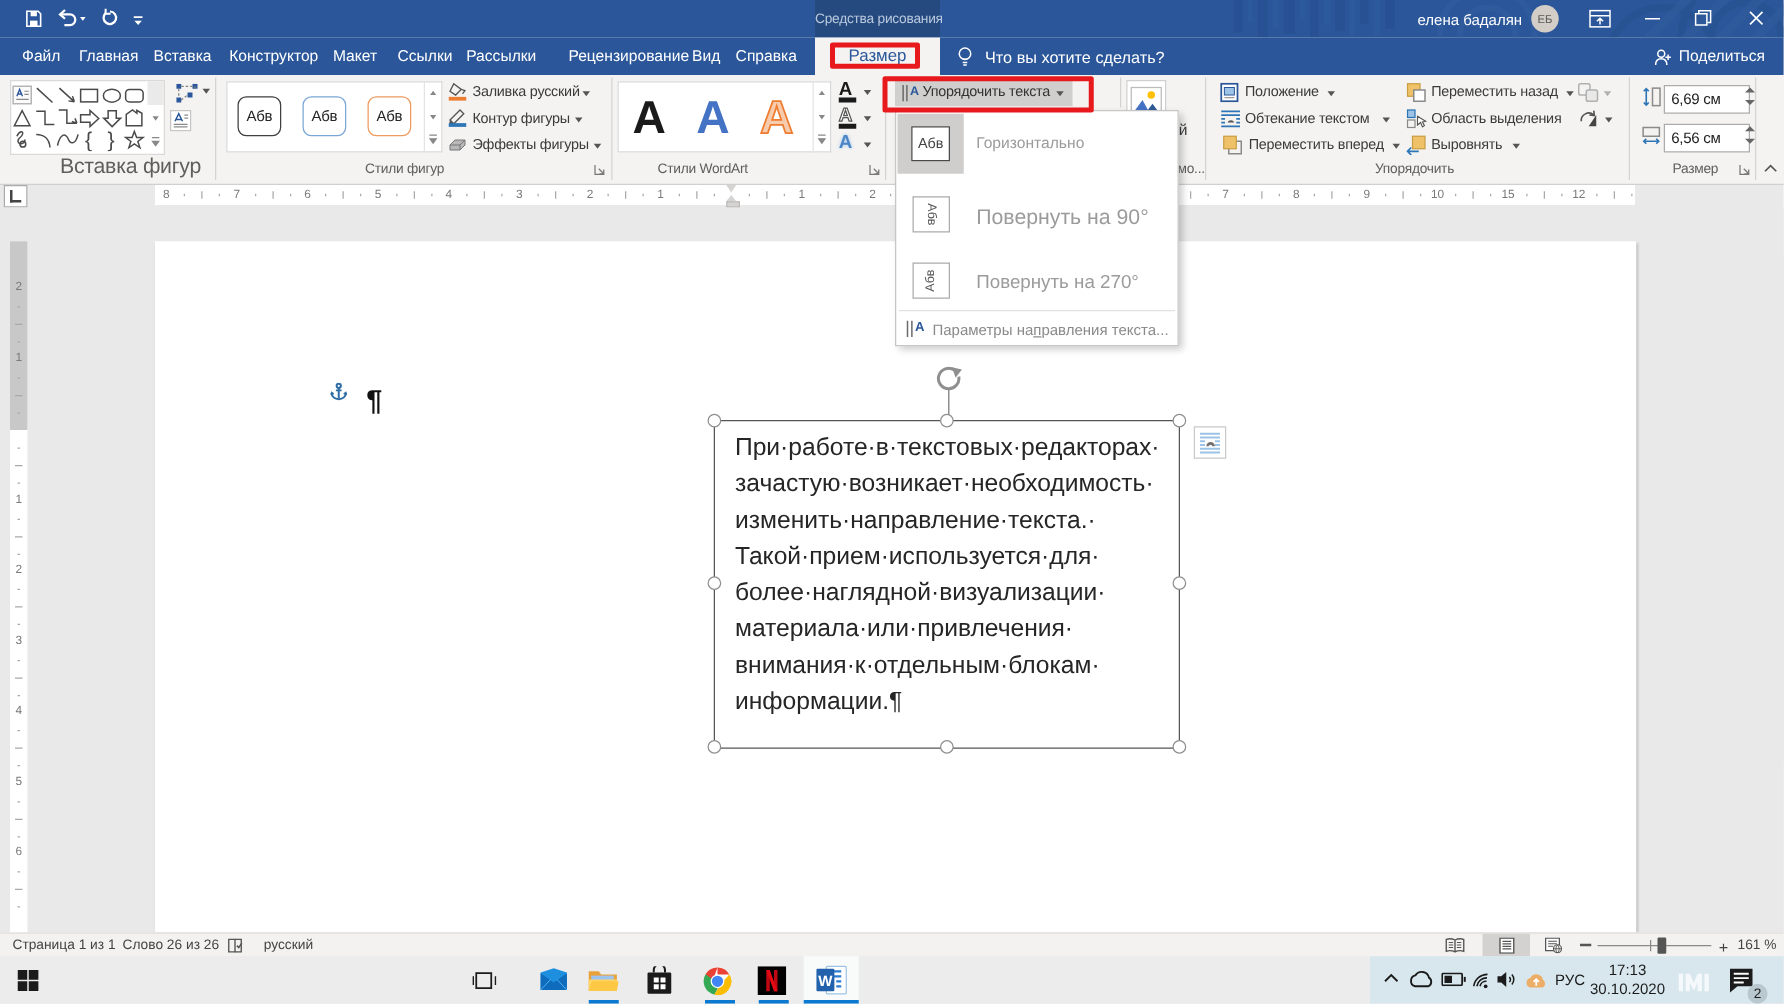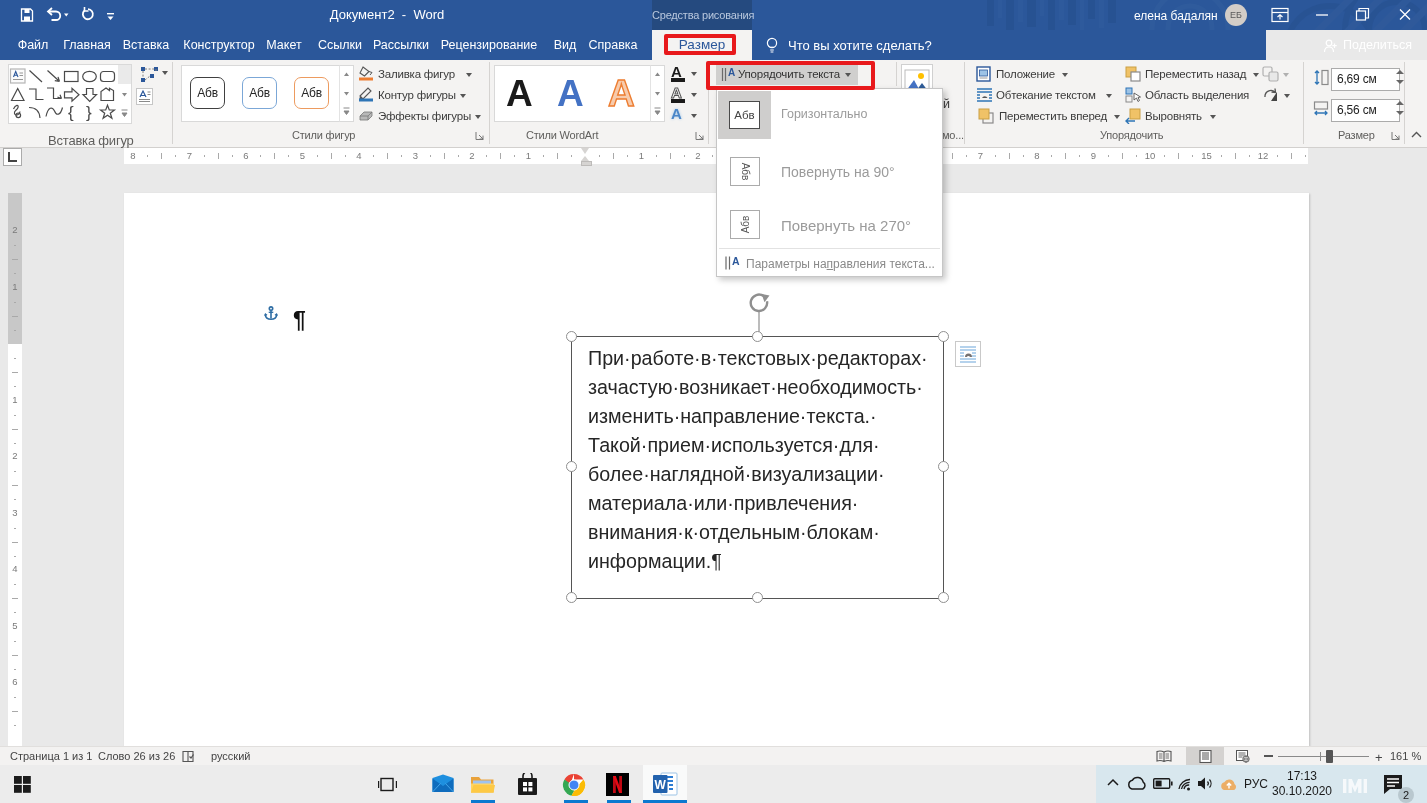--- a/index.html
+++ b/index.html
@@ -56,50 +56,49 @@
     <g stroke="#fff" fill="none" stroke-width="1.8">
       <path d="M66.5 4.5 A5 5 0 1 0 70 3.2"></path>
       <path d="M66.5 1 L66.5 5 L70.5 5" fill="none" stroke-width="1.6"></path>
     </g>
     <g fill="#fff">
           <rect x="89" y="7" width="7" height="1.4"></rect>
           <path d="M89.5 10.5 l6 0 l-3 3.4 z"></path>
         </g>
   </svg>
 
-  <div class="abs white" style="left:227px;top:7px;width:320px;text-align:center;font-size:13px;">Документ2&nbsp; -&nbsp; Word</div>
 
   <div class="abs" style="left:652px;top:0;width:100px;height:30px;background:#254a7f;color:#b9c8de;font-size:11px;text-align:center;line-height:31px;white-space:nowrap;letter-spacing:-0.2px;">Средства рисования</div>
 
   <div class="abs white" style="left:1134px;top:9px;font-size:12px;">елена бадалян</div>
   <div class="abs" style="left:1225px;top:4px;width:22px;height:22px;border-radius:50%;background:#d3cdc7;color:#5a5a5a;font-size:9px;text-align:center;line-height:22px;">ЕБ</div>
 
   <svg class="abs" style="left:1270px;top:6px;" width="152" height="18" viewBox="0 0 152 18">
     <g stroke="#fff" fill="none" stroke-width="1.2">
       <rect x="2" y="2.5" width="16" height="13"></rect>
       <path d="M2 6.5 L18 6.5"></path>
       <path d="M10 13.5 L10 9 M7.5 11 L10 8.7 L12.5 11"></path>
       <path d="M46 9 L58 9" stroke-width="1.3"></path>
       <rect x="86.5" y="5" width="9" height="9"></rect>
       <path d="M89 5 L89 2.5 L98.5 2.5 L98.5 12 L96 12"></path>
       <path d="M130 3.5 L140 13.5 M140 3.5 L130 13.5" stroke-width="1.3"></path>
     </g>
   </svg>
 </div>
 
-<div class="abs" style="left:0;top:30px;width:1266px;height:30px;background:#2b579a;">
+<div class="abs" style="left:0;top:30px;width:1427px;height:30px;background:#2b579a;">
   <div class="abs white" id="tabs" style="top:0;left:0;height:30px;font-size:12.5px;">
         <div class="abs" style="left:33px;top:8px;transform:translateX(-50%);white-space:nowrap;">Файл</div>
         <div class="abs" style="left:87px;top:8px;transform:translateX(-50%);white-space:nowrap;">Главная</div>
         <div class="abs" style="left:146px;top:8px;transform:translateX(-50%);white-space:nowrap;">Вставка</div>
         <div class="abs" style="left:219px;top:8px;transform:translateX(-50%);white-space:nowrap;">Конструктор</div>
         <div class="abs" style="left:284px;top:8px;transform:translateX(-50%);white-space:nowrap;">Макет</div>
         <div class="abs" style="left:340px;top:8px;transform:translateX(-50%);white-space:nowrap;">Ссылки</div>
         <div class="abs" style="left:401px;top:8px;transform:translateX(-50%);white-space:nowrap;">Рассылки</div>
-        <div class="abs" style="left:489px;top:8px;transform:translateX(-50%);white-space:nowrap;text-align:center;">Рецензирование</div>
+        <div class="abs" style="left:503px;top:8px;transform:translateX(-50%);white-space:nowrap;text-align:center;">Рецензирование</div>
         <div class="abs" style="left:565px;top:8px;transform:translateX(-50%);white-space:nowrap;">Вид</div>
         <div class="abs" style="left:613px;top:8px;transform:translateX(-50%);white-space:nowrap;">Справка</div>
       </div>
 
   <div class="abs" style="left:652px;top:0;width:100px;height:30px;background:#f4f3f2;color:#2b579a;font-size:13.5px;text-align:center;line-height:30px;">Размер</div>
 
   <svg class="abs" style="left:764px;top:7px;" width="16" height="17" viewBox="0 0 16 17">
     <g stroke="#fff" fill="none" stroke-width="1.2">
       <circle cx="8" cy="6" r="4.6"></circle>
       <path d="M6.2 13 L9.8 13 M6.6 15 L9.4 15"></path>
@@ -177,41 +176,41 @@
           <path d="M4 2 L13 2 M2 4 L2 11 M15 4 L15 2 M4 13 L9 9"></path>
         </g>
   </svg>
   <div class="abs" style="left:162px;top:11px;width:0;height:0;border-left:3.5px solid transparent;border-right:3.5px solid transparent;border-top:4px solid #555;"></div>
   <div class="abs" style="left:136px;top:28px;width:15px;height:15px;border:1px solid #c6c6c6;background:#fff;">
     <svg width="15" height="15" viewBox="0 0 15 15">
       <path d="M3 8 l3 -6 l3 6 M4 6.5 l4 0" stroke="#2b579a" fill="none" stroke-width="1.2"></path>
       <path d="M10.5 3 l3 0 M10.5 5.5 l3 0 M2 10.5 l11 0 M2 12.5 l11 0" stroke="#8a8a8a" stroke-width="1"></path>
     </svg>
   </div>
-  <div class="abs" style="left:48px;top:73px;color:#5f5e5c;font-size:13px;">Вставка фигур</div>
+  <div class="abs" style="left:48px;top:63px;color:#5f5e5c;font-size:17px;">Вставка фигур</div>
 
   <div class="abs" style="left:181px;top:5px;width:158px;height:55px;background:#fff;border:1px solid #d9d9d9;"></div>
   <div class="abs" style="left:190px;top:17px;width:33px;height:30px;border:1.6px solid #404040;border-radius:7px;background:#fff;text-align:center;line-height:30px;font-size:12px;color:#262626;">Абв</div>
   <div class="abs" style="left:242px;top:17px;width:33px;height:30px;border:1.4px solid #7ba7d7;border-radius:7px;background:#fff;text-align:center;line-height:30px;font-size:12px;color:#262626;">Абв</div>
   <div class="abs" style="left:294px;top:17px;width:33px;height:30px;border:1.4px solid #ed9b5f;border-radius:7px;background:#fff;text-align:center;line-height:30px;font-size:12px;color:#262626;">Абв</div>
   <div class="abs" style="left:339px;top:5px;width:13px;height:55px;background:#fff;border:1px solid #d9d9d9;border-left:1px solid #e3e3e3;">
     <svg width="13" height="55" viewBox="0 0 13 55">
           <g fill="#888">
       <path d="M4 10 l5 0 l-2.5 -3.5 z"></path>
             <path d="M4 26 l5 0 l-2.5 3.5 z"></path>
       <path d="M3.5 42 l6 0 M4 45 l5 0 l-2.5 3.5 z" stroke="#888" stroke-width="1"></path>
     </g>
         </svg>
   </div>
   <svg class="abs" style="left:358px;top:6px;" width="17" height="15" viewBox="0 0 17 15">
     <path d="M5 1 L11 5.5 L6.5 10 L2 7 Z" fill="none" stroke="#555" stroke-width="1.1"></path>
     <path d="M11 5.5 l3 1 l-2 2.5" fill="none" stroke="#555" stroke-width="1"></path>
     <rect x="1" y="11.5" width="14" height="3" fill="#ed7d31"></rect>
   </svg>
-  <div class="abs" style="left:378px;top:8px;">Заливка фигур</div>
+  <div class="abs" style="left:378px;top:8px;">Заливка русский</div>
   <div class="abs" style="left:466px;top:13px;width:0;height:0;border-left:3.5px solid transparent;border-right:3.5px solid transparent;border-top:4px solid #555;"></div>
   <svg class="abs" style="left:358px;top:27px;" width="17" height="15" viewBox="0 0 17 15">
     <path d="M2 9 L10 1 L13 4 L5 12 Z" fill="none" stroke="#555" stroke-width="1.1"></path>
     <path d="M2 9 L1.2 12.8 L5 12" fill="#555"></path>
     <rect x="1" y="11.5" width="14" height="3" fill="#2e75b6"></rect>
   </svg>
   <div class="abs" style="left:378px;top:29px;">Контур фигуры</div>
   <div class="abs" style="left:460px;top:34px;width:0;height:0;border-left:3.5px solid transparent;border-right:3.5px solid transparent;border-top:4px solid #555;"></div>
   <svg class="abs" style="left:358px;top:48px;" width="17" height="15" viewBox="0 0 17 15">
     <path d="M2 8 L6 4 L14 4 L14 8 L10 12 L2 12 Z" fill="#b8b8b8" stroke="#777" stroke-width="0.8"></path>
@@ -528,21 +527,21 @@
 
 <div class="abs" id="menu" style="left:716px;top:88px;width:225px;height:187px;background:#fff;border:1px solid #c6c6c6;box-shadow:3px 3px 6px rgba(0,0,0,0.22);z-index:50;">
 
   <div class="abs" style="left:1px;top:2px;width:53px;height:48px;background:#cfcecd;"></div>
   <div class="abs" style="left:12px;top:12px;width:29px;height:26px;background:#fff;border:1px solid #4a4a4a;text-align:center;line-height:26px;font-size:11.5px;color:#444;">Абв</div>
   <div class="abs" style="left:64px;top:18px;font-size:12.5px;color:#9b9b9b;white-space:nowrap;">Горизонтально</div>
 
   <div class="abs" style="left:13px;top:68px;width:28px;height:27px;background:#fff;border:1px solid #ababab;">
     <div style="transform:rotate(90deg);transform-origin:center;width:28px;height:27px;text-align:center;line-height:27px;font-size:10px;color:#555;">Абв</div>
   </div>
-  <div class="abs" style="left:64px;top:75px;font-size:14px;color:#9b9b9b;white-space:nowrap;">Повернуть на 90°</div>
+  <div class="abs" style="left:64px;top:75px;font-size:17px;color:#9b9b9b;white-space:nowrap;">Повернуть на 90°</div>
 
   <div class="abs" style="left:13px;top:121px;width:28px;height:27px;background:#fff;border:1px solid #ababab;">
     <div style="transform:rotate(-90deg);transform-origin:center;width:28px;height:27px;text-align:center;line-height:27px;font-size:10px;color:#555;">Абв</div>
   </div>
   <div class="abs" style="left:64px;top:128px;font-size:15px;color:#9b9b9b;white-space:nowrap;">Повернуть на 270°</div>
   <div class="abs" style="left:2px;top:159px;width:221px;height:1px;background:#e2e2e2;"></div>
 
   <svg class="abs" style="left:6px;top:166px;" width="17" height="16" viewBox="0 0 17 16">
     <g stroke="#6a6a6a" stroke-width="1.2" fill="none">
           <path d="M3 1.5 L3 14.5 M6.5 1.5 L6.5 14.5"></path>

